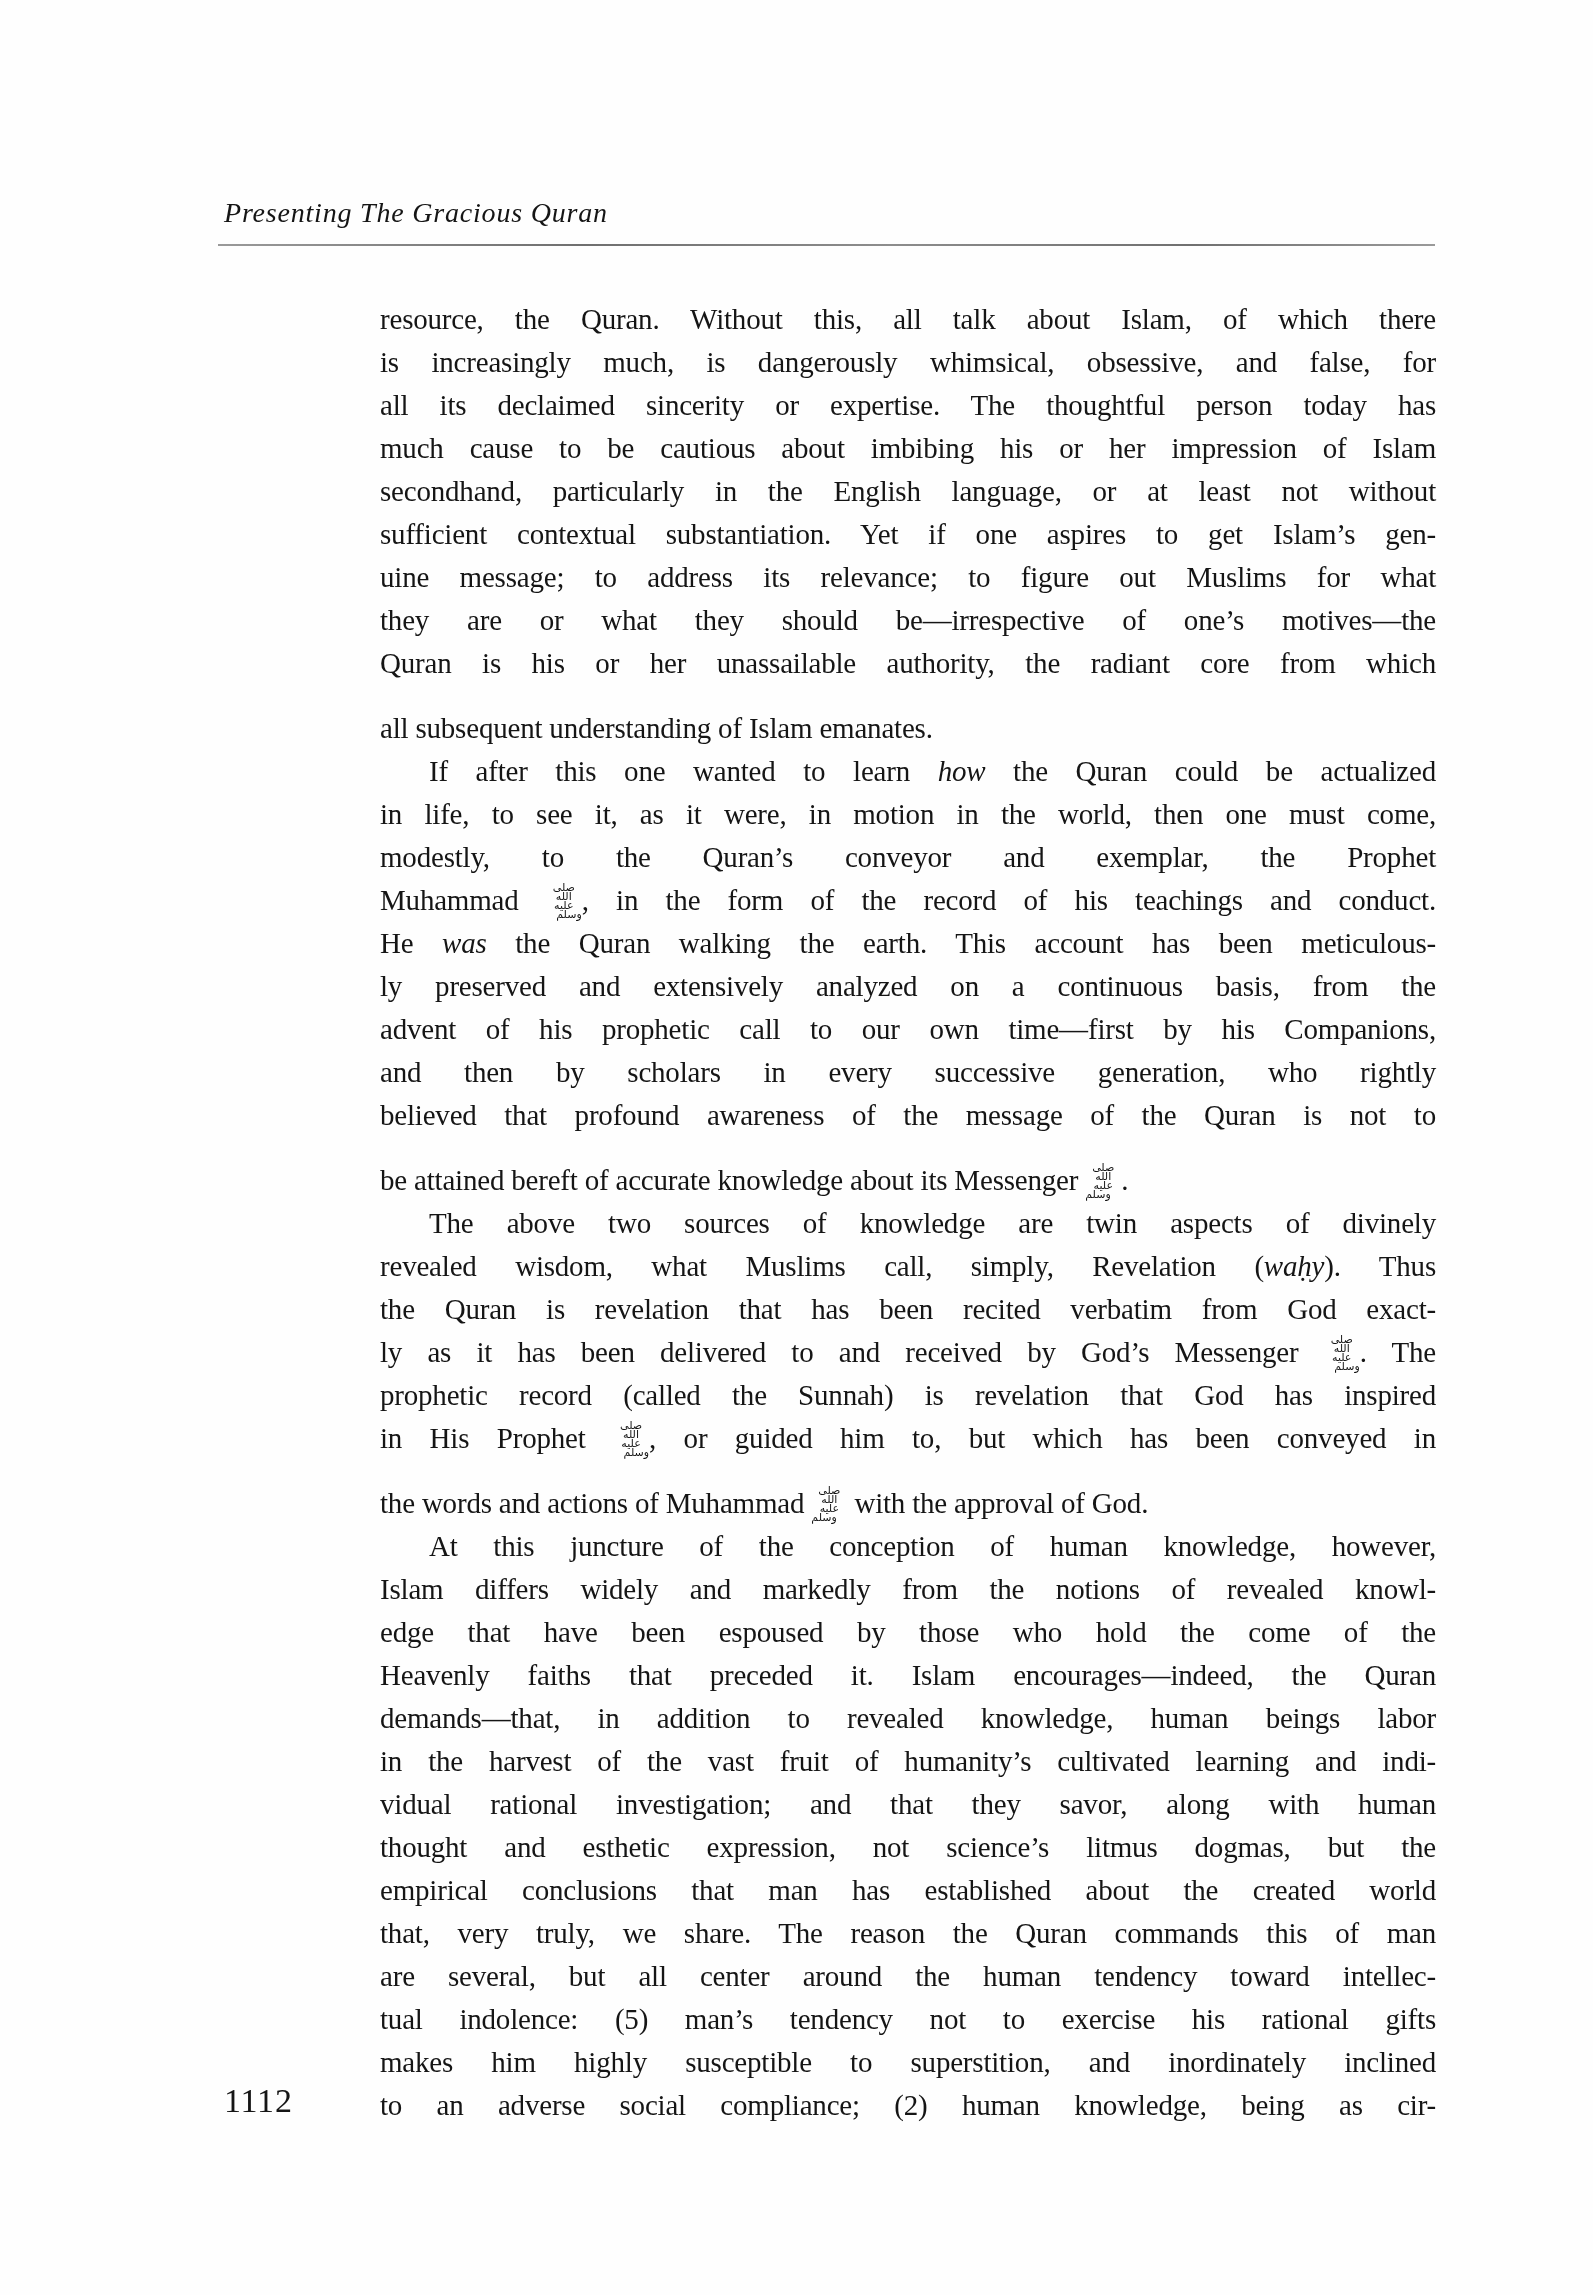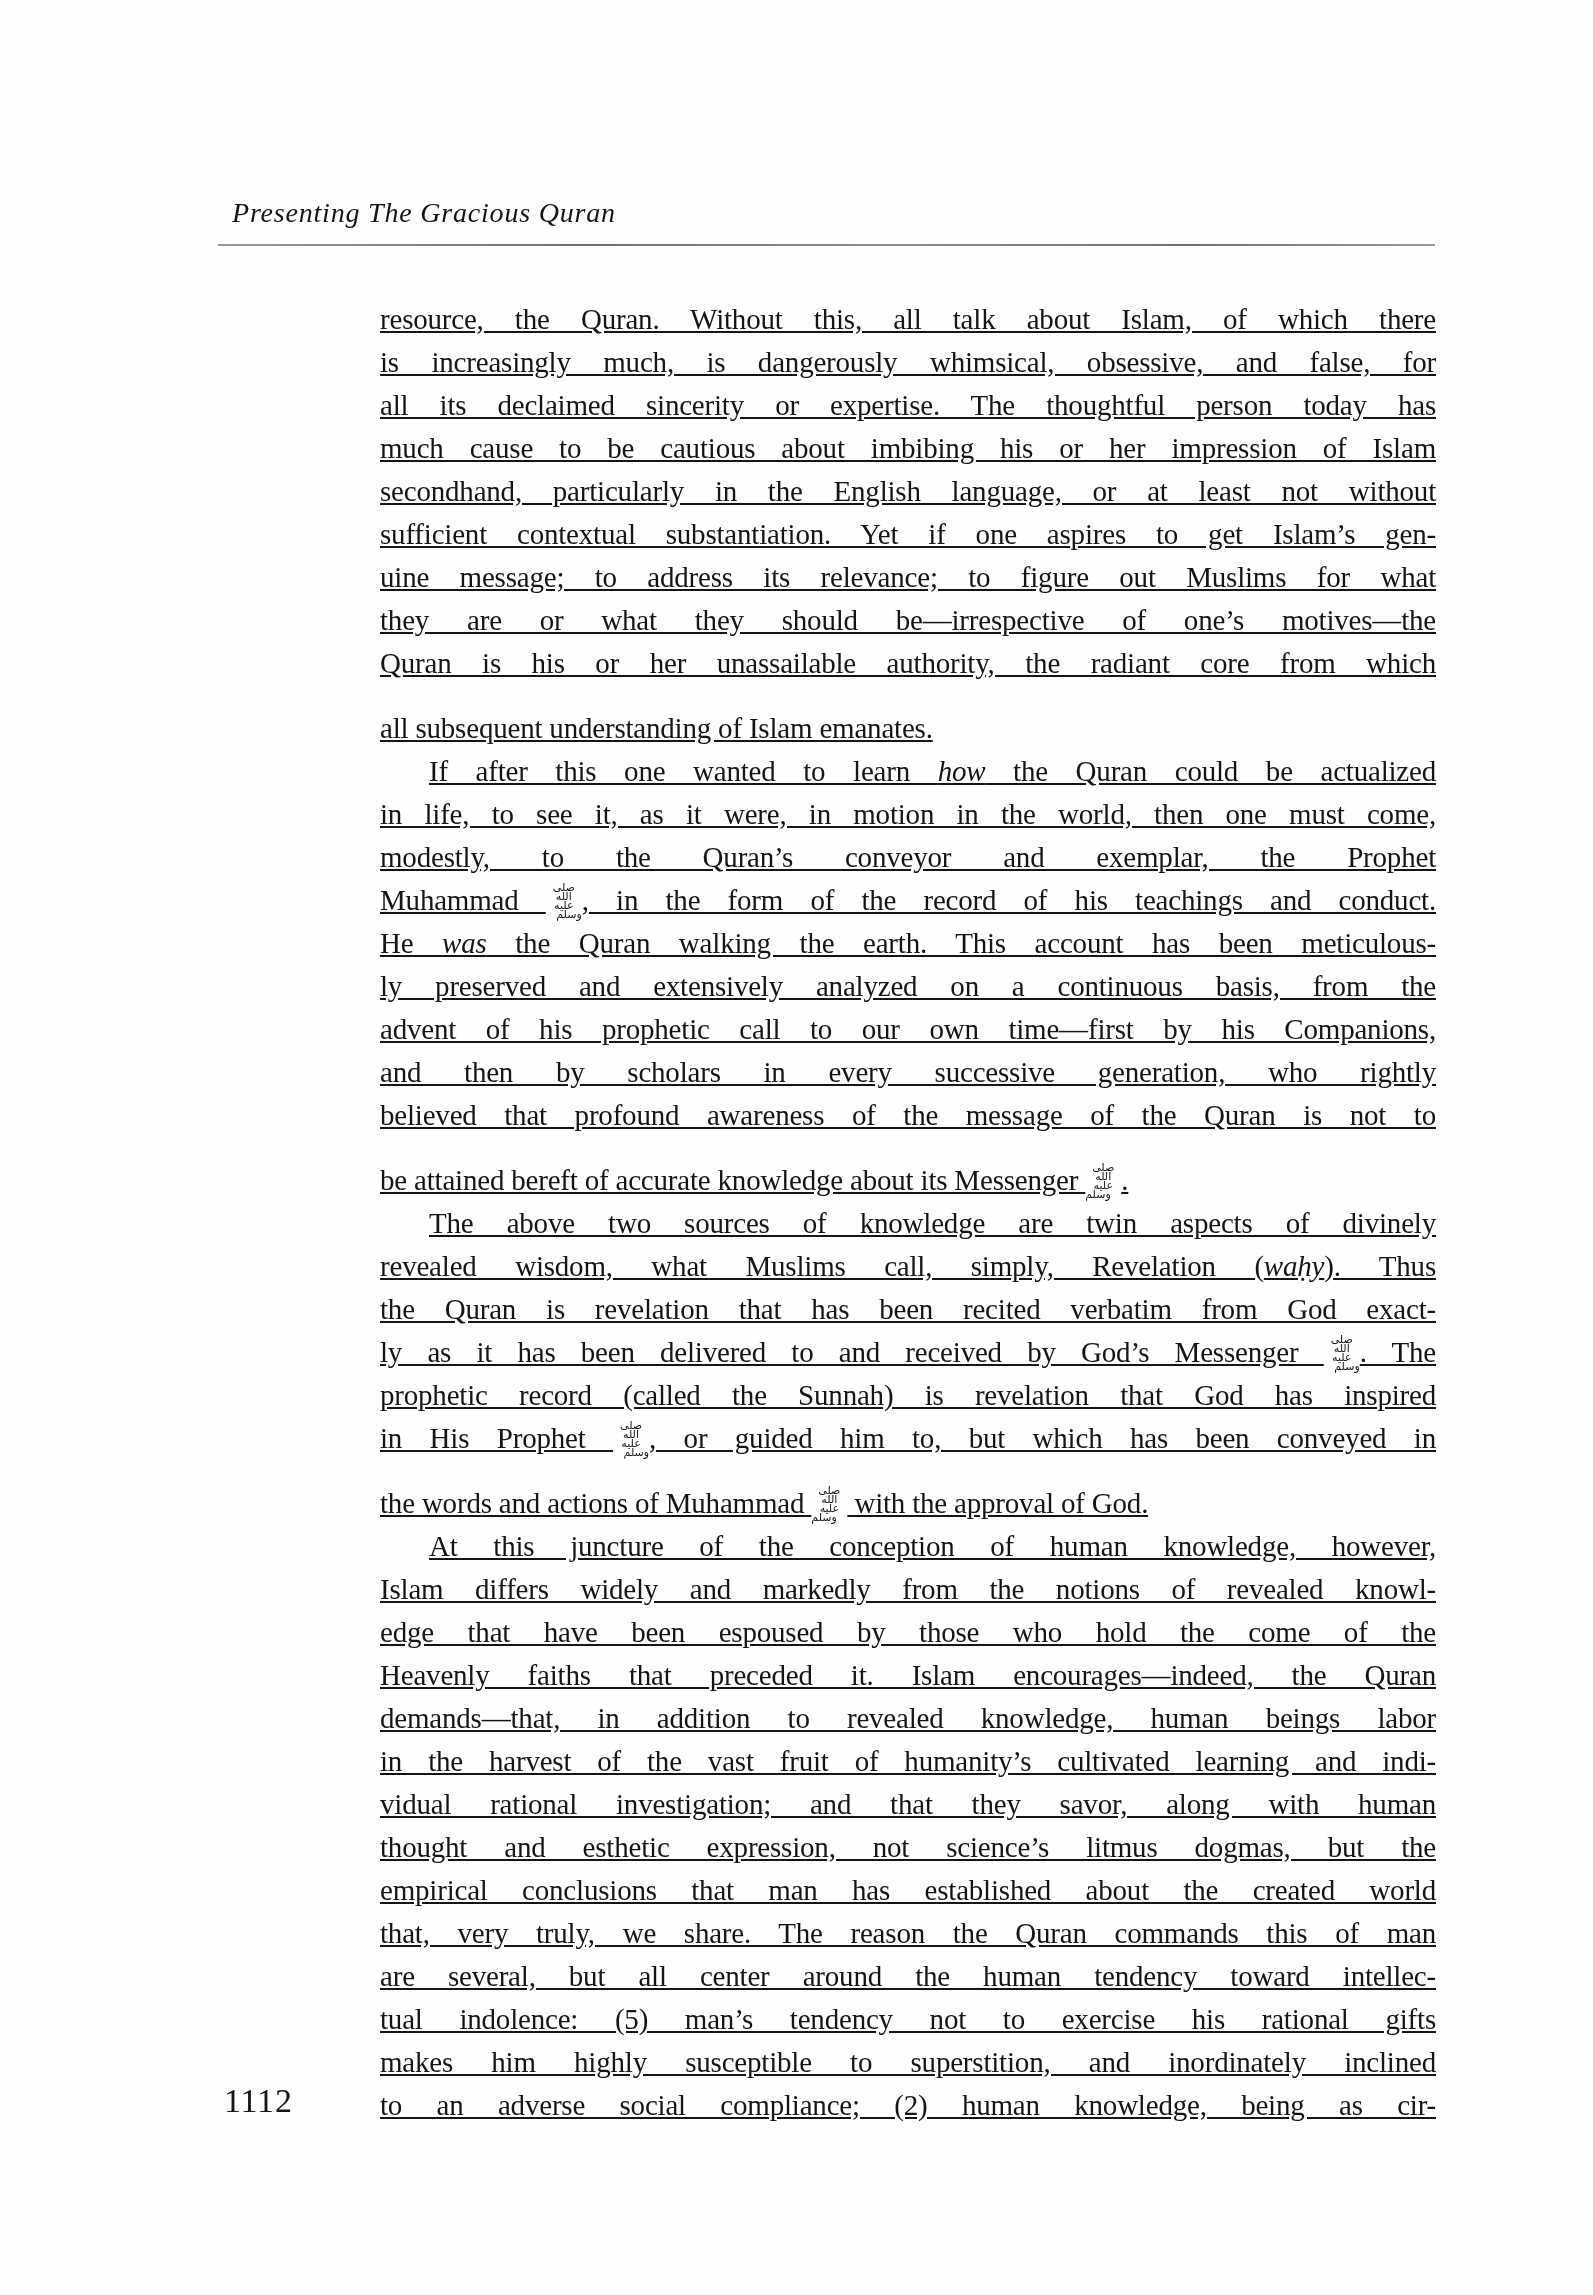--- a/index.html
+++ b/index.html
@@ -13,21 +13,20 @@
     overflow: hidden;
   }
   .running-head {
     position: absolute;
     left: 224px;
     top: 197px;
     font-style: italic;
     font-size: 28px;
     letter-spacing: 0.8px;
     white-space: nowrap;
-    margin-left: 8px;
   }
   .head-rule {
     position: absolute;
     left: 218px;
     top: 244px;
     width: 1217px;
     height: 1.6px;
     background: linear-gradient(90deg, #9a9a9a, #6f6f6f 30%, #8d8d8d 55%, #707070 80%, #9a9a9a);
   }
   .text-block {
@@ -39,21 +38,20 @@
   .para { margin: 0; padding: 0; }
   .line {
     font-size: 29px;
     line-height: 43px;
     height: 43px;
     letter-spacing: -0.2px;
     text-align: justify;
     text-align-last: justify;
     overflow: visible;
     white-space: normal;
-    text-decoration: underline;
   }
   .line.indent { text-indent: 49px; }
   .line.para-end { text-align-last: left; margin-top: 22px; }
   .honorific {
     display: inline-block;
     direction: rtl;
     font-family: "DejaVu Sans", sans-serif;
     font-size: 11px;
     line-height: 9px;
     width: 36px;

